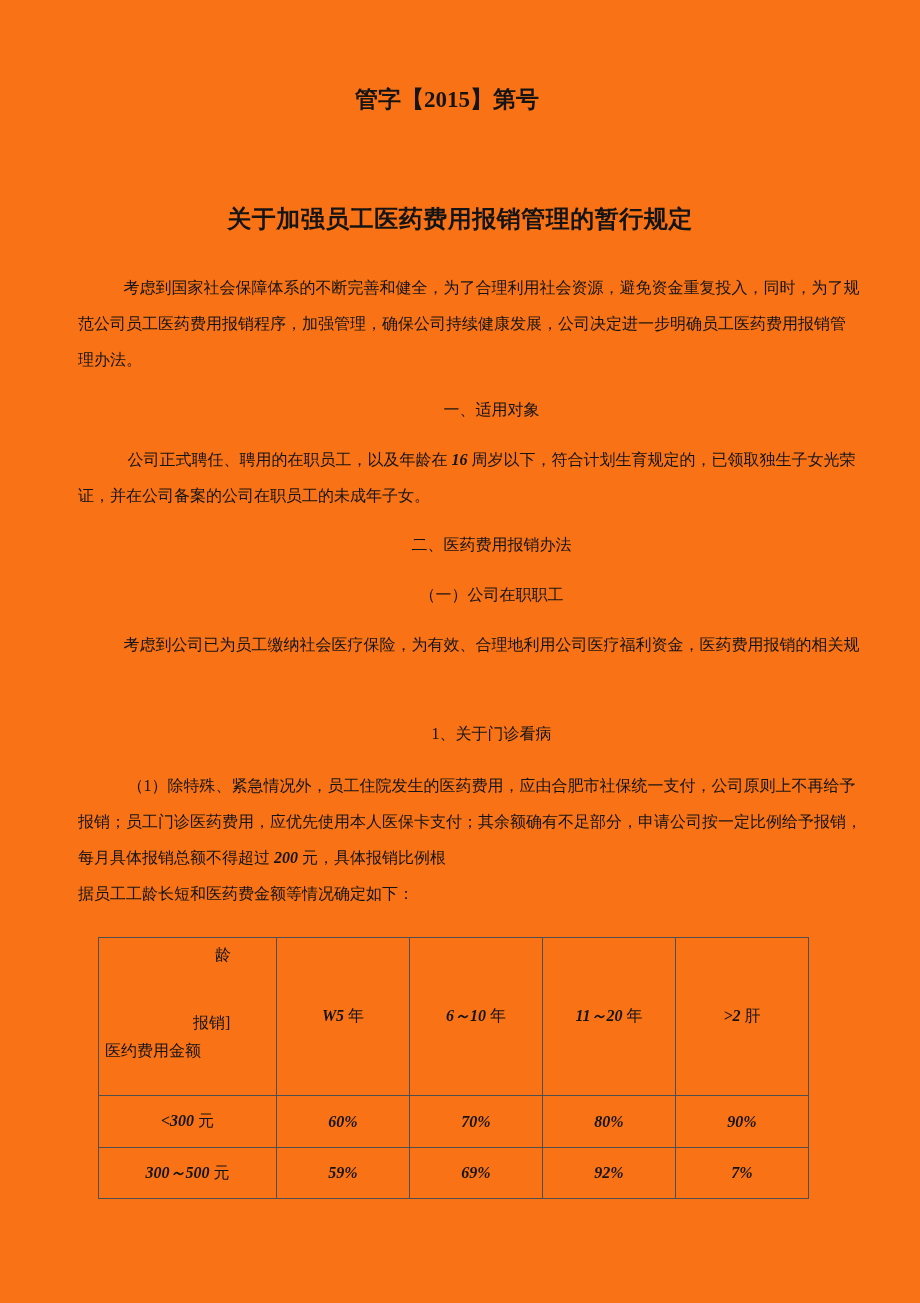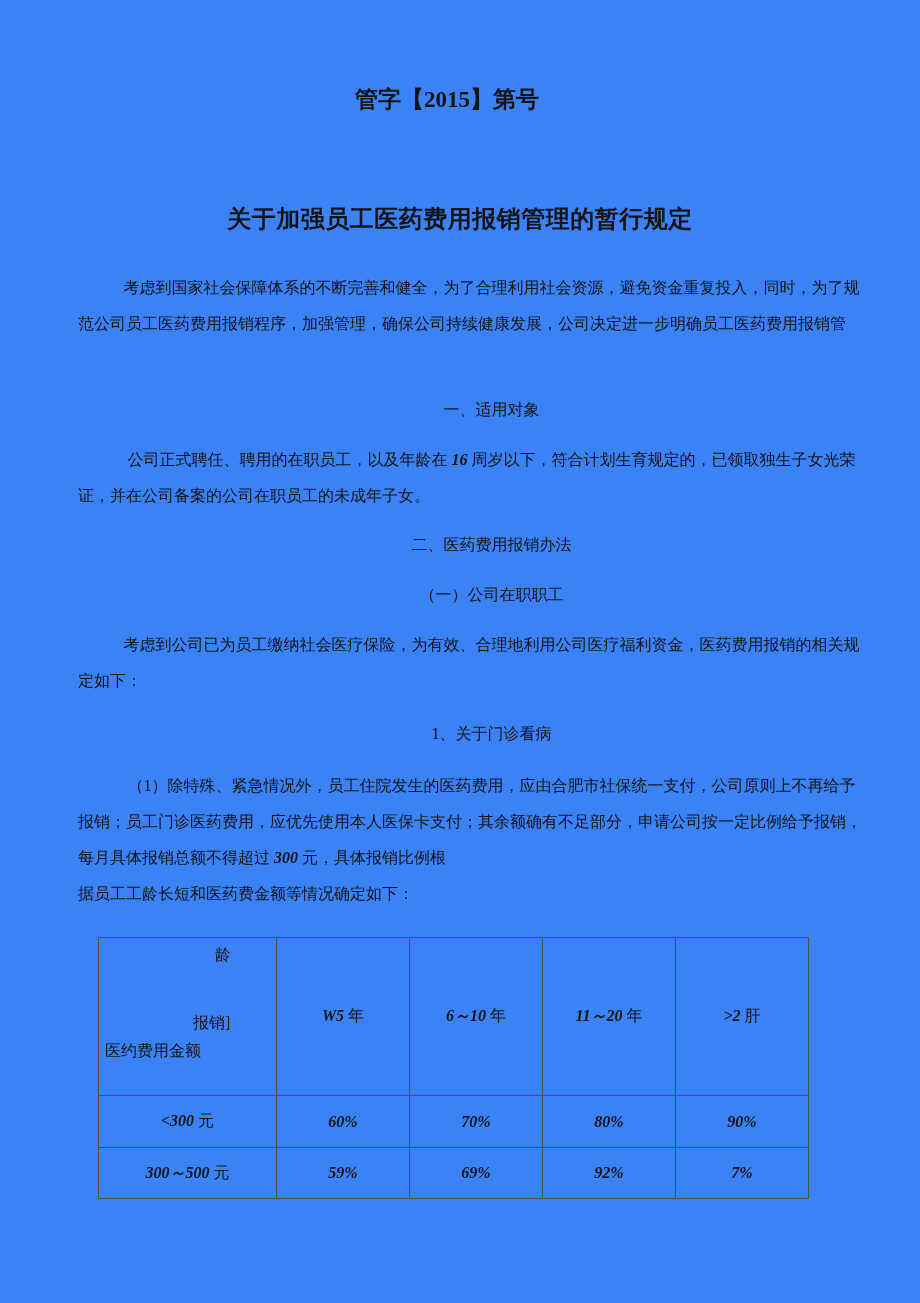--- a/index.html
+++ b/index.html
@@ -1,20 +1,20 @@
 <!DOCTYPE html>
 <html><head>
 <meta charset="utf-8">
 <style>
   html, body { margin: 0; padding: 0; background: #ffffff; }
   .page {
     position: relative;
     width: 920px;
     height: 1303px;
-    background: #3b82f6;
+    background: #f97316;
     color: #141414;
     font-family: "Liberation Serif", "DejaVu Serif", serif;
     overflow: hidden;
   }
   .abs { position: absolute; }
   .doc-number {
     top: 84px; left: 0; width: 920px;
     text-align: center;
     font-size: 23px; font-weight: bold;
     line-height: 32px;
@@ -64,20 +64,21 @@
 
 <div class="page">
 
   <div class="abs doc-number">管字【2015】第号</div>
 
   <div class="abs doc-title">关于加强员工医药费用报销管理的暂行规定</div>
 
   <div class="abs textblock" style="top:270px">
     <div class="line indent">考虑到国家社会保障体系的不断完善和健全，为了合理利用社会资源，避免资金重复投入，同时，为了规</div>
     <div class="line">范公司员工医药费用报销程序，加强管理，确保公司持续健康发展，公司决定进一步明确员工医药费用报销管</div>
+    <div class="line">理办法。</div>
   </div>
 
   <div class="abs textblock" style="top:392px">
     <div class="line indent">一、适用对象</div>
   </div>
 
   <div class="abs textblock" style="top:442px">
     <div class="line indent"><span>公司正式聘任、聘用的在职员工，以及年龄在 </span><span class="num">16</span><span> 周岁以下，符合计划生育规定的，已领取独生子女光荣</span></div>
     <div class="line">证，并在公司备案的公司在职员工的未成年子女。</div>
   </div>
@@ -85,31 +86,30 @@
   <div class="abs textblock" style="top:527px">
     <div class="line indent">二、医药费用报销办法</div>
   </div>
 
   <div class="abs textblock" style="top:577px">
     <div class="line indent">（一）公司在职职工</div>
   </div>
 
   <div class="abs textblock" style="top:627px">
     <div class="line indent">考虑到公司已为员工缴纳社会医疗保险，为有效、合理地利用公司医疗福利资金，医药费用报销的相关规</div>
-    <div class="line">定如下：</div>
   </div>
 
   <div class="abs textblock" style="top:716px">
     <div class="line indent">1、关于门诊看病</div>
   </div>
 
   <div class="abs textblock" style="top:768px">
     <div class="line indent">（1）除特殊、紧急情况外，员工住院发生的医药费用，应由合肥市社保统一支付，公司原则上不再给予</div>
     <div class="line">报销；员工门诊医药费用，应优先使用本人医保卡支付；其余额确有不足部分，申请公司按一定比例给予报销，</div>
-    <div class="line"><span>每月具体报销总额不得超过 </span><span class="num">300</span><span> 元，具体报销比例根</span></div>
+    <div class="line"><span>每月具体报销总额不得超过 </span><span class="num">200</span><span> 元，具体报销比例根</span></div>
     <div class="line">据员工工龄长短和医药费金额等情况确定如下：</div>
   </div>
 
   <table class="reimb">
     <colgroup>
       <col style="width:178px">
       <col style="width:133px">
       <col style="width:133px">
       <col style="width:133px">
       <col style="width:133px">

